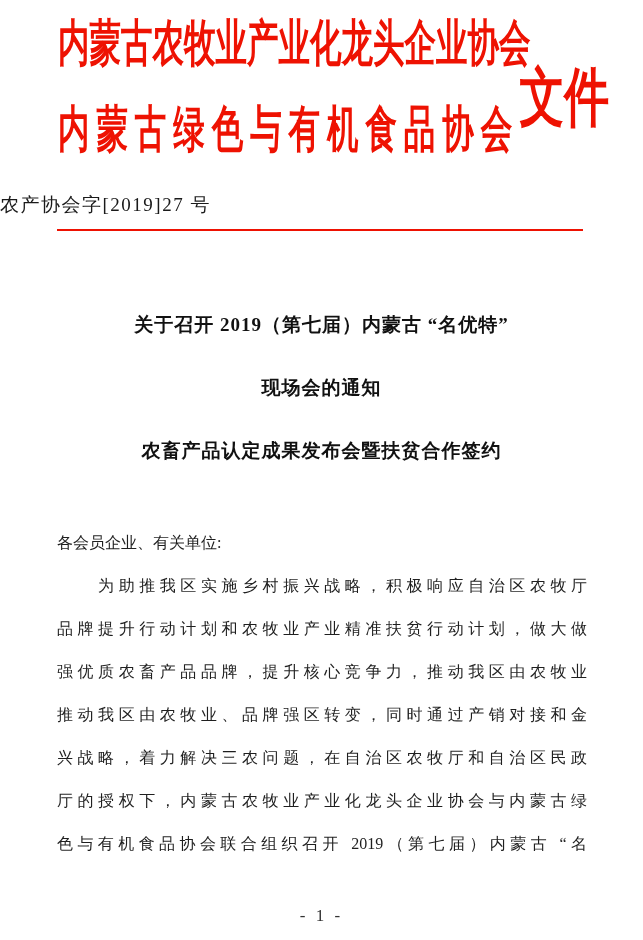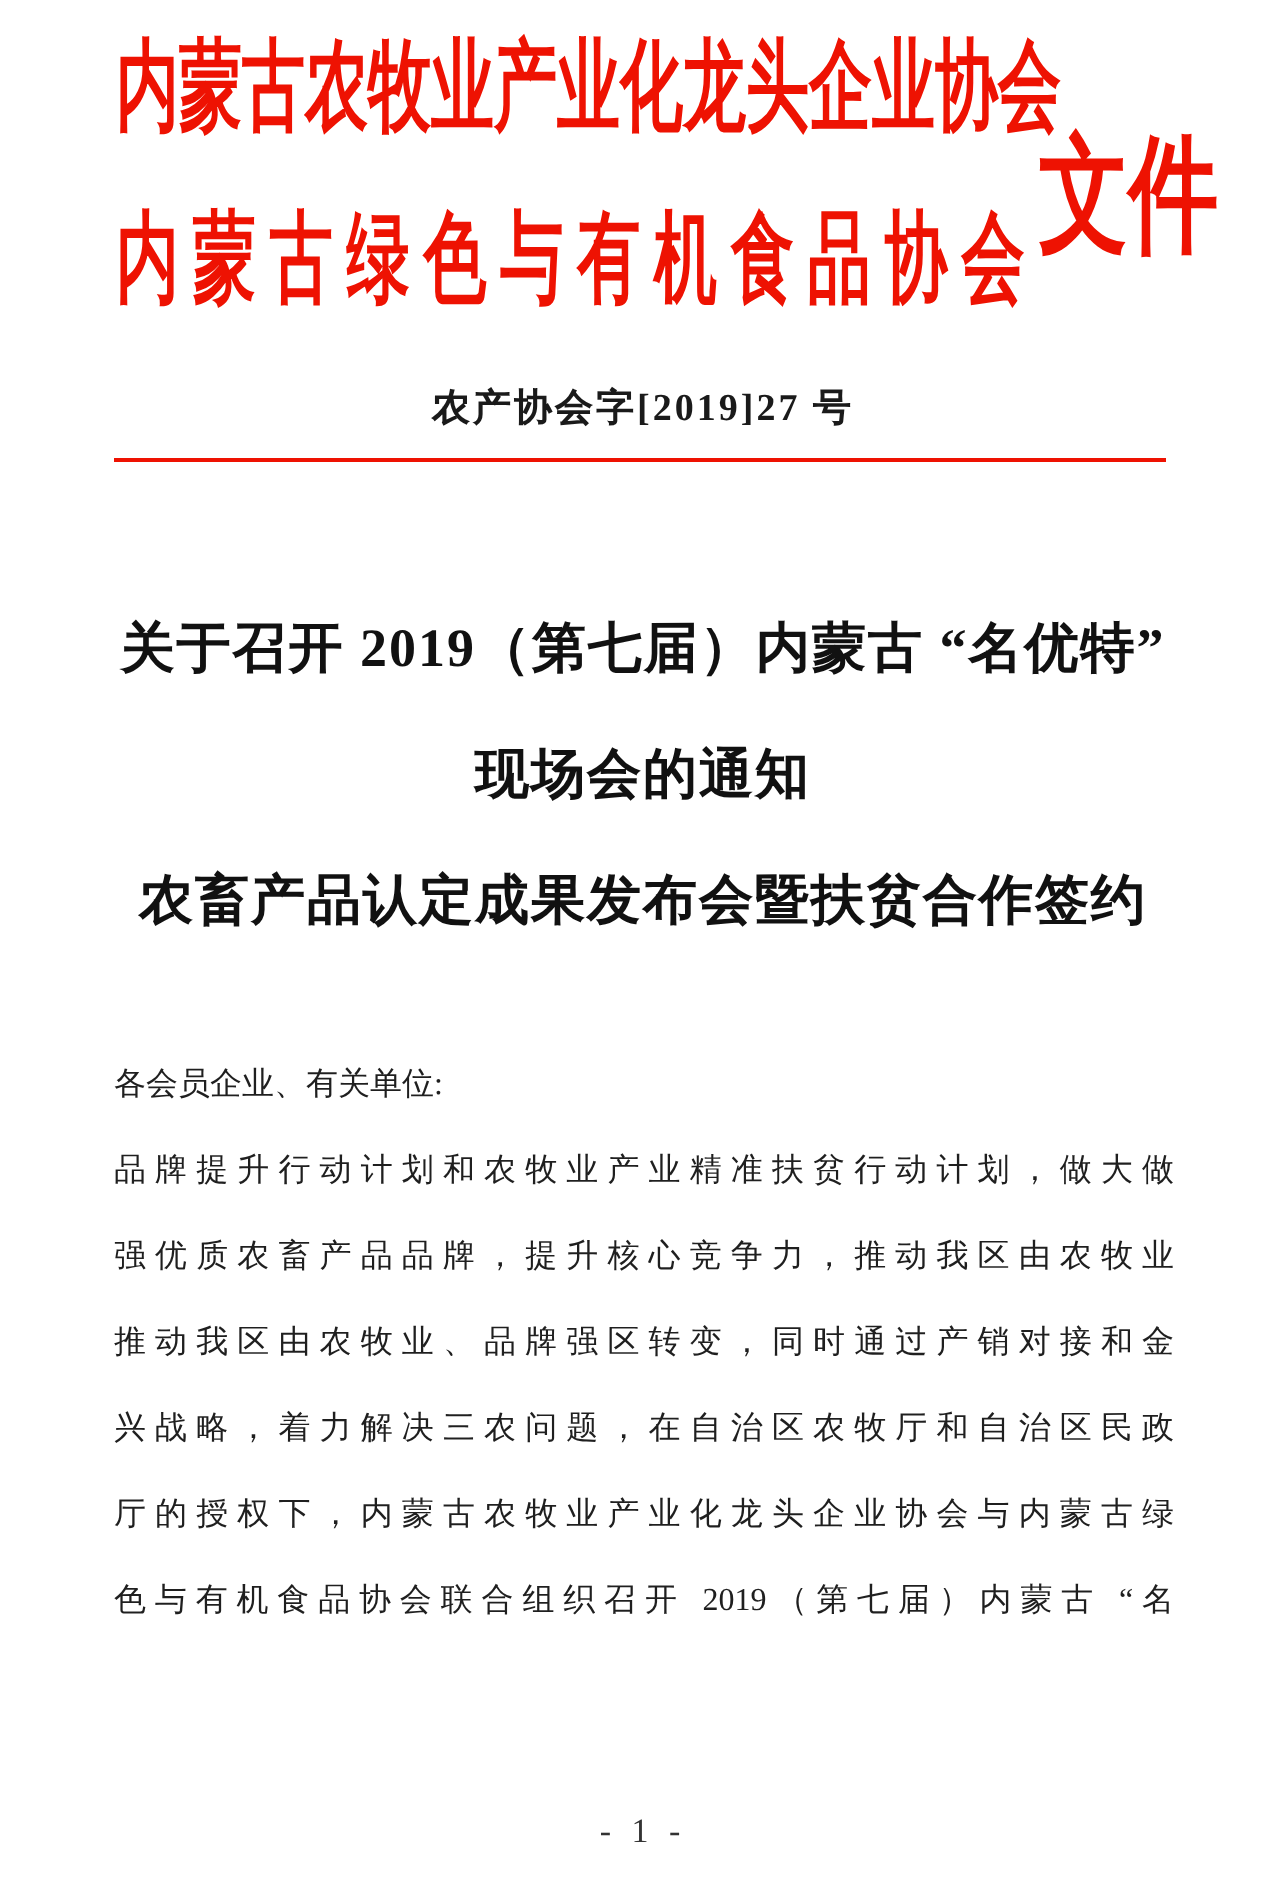--- a/index.html
+++ b/index.html
@@ -52,45 +52,43 @@
     color: #ee1202;
     white-space: nowrap;
     transform: scaleX(0.70);
     transform-origin: right top;
   }
   .doc-number {
     position: absolute;
     top: 192px;
     left: 0;
     width: 100%;
-    text-align: center;
     font-size: 19px;
     line-height: 26px;
     letter-spacing: 1.5px;
     color: #1a1a1a;
-    font-weight: bold;
   }
   .red-divider {
     position: absolute;
     top: 229px;
     left: 57px;
     width: 526px;
     height: 2px;
     background: #ee1202;
   }
   
   .doc-title {
     position: absolute;
     top: 293px;
     left: 28px;
     right: 28px;
     text-align: center;
     font-weight: bold;
     color: #111111;
-    font-size: 27px;
+    font-size: 19px;
     line-height: 63px;
     letter-spacing: 1px;
   }
   
   .body-text {
     position: absolute;
     top: 521px;
     left: 57px;
     width: 530px;
     font-size: 16px;
@@ -135,20 +133,21 @@
   <div class="red-divider"></div>
 
   <div class="doc-title">
     <div>关于召开 2019（第七届）内蒙古 “名优特”</div>
     <div>现场会的通知</div>
     <div>农畜产品认定成果发布会暨扶贫合作签约</div>
   </div>
 
   <div class="body-text">
     <div class="body-line salutation">各会员企业、有关单位:</div>
+    <div class="body-line">　　为助推我区实施乡村振兴战略，积极响应自治区农牧厅</div>
     <div class="body-line">品牌提升行动计划和农牧业产业精准扶贫行动计划，做大做</div>
     <div class="body-line">强优质农畜产品品牌，提升核心竞争力，推动我区由农牧业</div>
     <div class="body-line">推动我区由农牧业、品牌强区转变，同时通过产销对接和金</div>
     <div class="body-line">兴战略，着力解决三农问题，在自治区农牧厅和自治区民政</div>
     <div class="body-line">厅的授权下，内蒙古农牧业产业化龙头企业协会与内蒙古绿</div>
     <div class="body-line">色与有机食品协会联合组织召开 2019（第七届）内蒙古 “名</div>
   </div>
 
   <div class="page-number">- 1 -</div>
 

